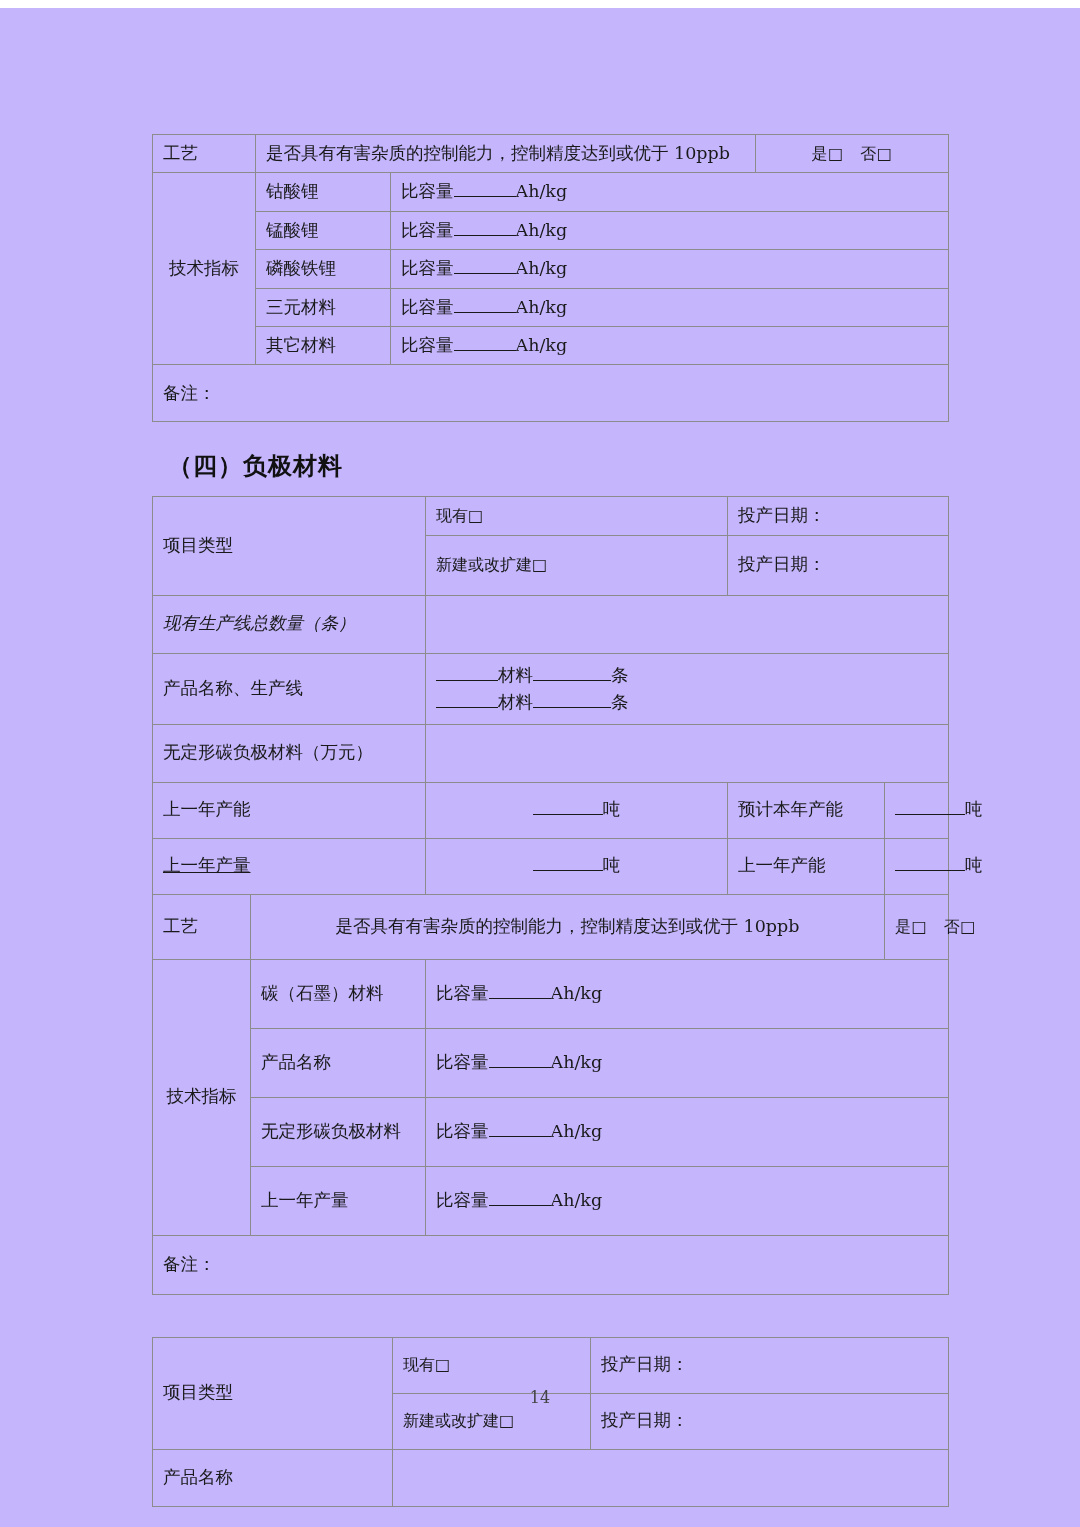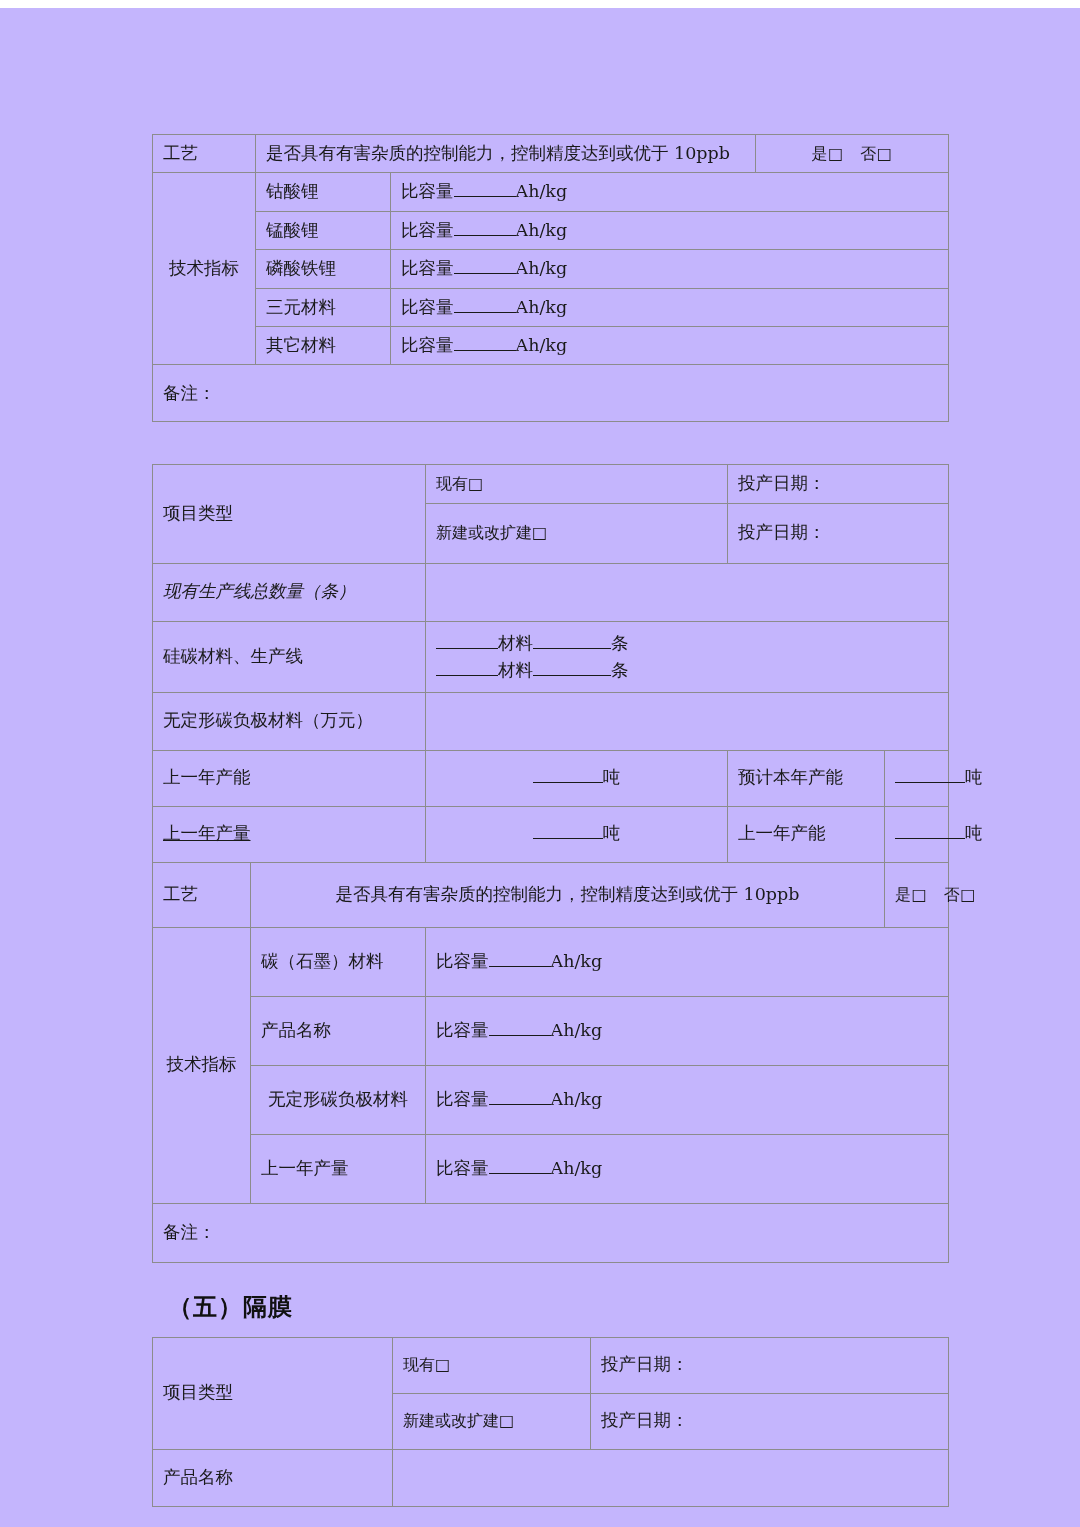--- a/index.html
+++ b/index.html
@@ -174,20 +174,21 @@
         <tr>
           <td class="cell-top" colspan="4" style="height:44px;">
             <span>备注：</span>
           </td>
         </tr>
       </tbody>
     </table>
 
     <div class="gap-28"></div>
 
+    <div class="sec-heading">（四）负极材料</div>
 
     <div class="gap-14"></div>
 
     <table class="doc-table">
       <colgroup>
         <col style="width:98px">
         <col style="width:175px">
         <col style="width:102px">
         <col style="width:200px">
         <col style="width:157px">
@@ -219,21 +220,21 @@
           <td class="cell-mid" colspan="2" style="height:45px;font-style:italic;">
             <span>现有生产线总数量（条）</span>
           </td>
           <td class="cell-mid" colspan="4">
             <span></span>
           </td>
         </tr>
 
         <tr>
           <td class="cell-mid" colspan="2" style="height:58px;">
-            <span>硅碳材料、生产线</span>
+            <span>产品名称、生产线</span>
           </td>
           <td class="cell-mid two-line" colspan="4">
             <div class="nowrap">
               <span class="blank-line bl-md"></span><span>材料</span><span class="blank-line bl-xl"></span><span>条</span>
             </div>
             <div class="nowrap">
               <span class="blank-line bl-md"></span><span>材料</span><span class="blank-line bl-xl"></span><span>条</span>
             </div>
           </td>
         </tr>
@@ -304,21 +305,21 @@
         </tr>
         <tr>
           <td class="cell-mid" style="height:56px;">
             <span>产品名称</span>
           </td>
           <td class="cell-mid nowrap" colspan="4">
             <span>比容量</span><span class="blank-line bl-md"></span><span>Ah/kg</span>
           </td>
         </tr>
         <tr>
-          <td class="cell-mid" style="height:56px;text-align:center;">
+          <td class="cell-mid" style="height:56px;">
             <span>无定形碳负极材料</span>
           </td>
           <td class="cell-mid nowrap" colspan="4">
             <span>比容量</span><span class="blank-line bl-md"></span><span>Ah/kg</span>
           </td>
         </tr>
         <tr>
           <td class="cell-mid" style="height:56px;">
             <span>上一年产量</span>
           </td>
@@ -330,21 +331,20 @@
         <tr>
           <td class="cell-top" colspan="6" style="height:46px;">
             <span>备注：</span>
           </td>
         </tr>
       </tbody>
     </table>
 
     <div class="gap-28"></div>
 
-    <div class="sec-heading">（五）隔膜</div>
 
     <div class="gap-14"></div>
 
     <table class="doc-table">
       <colgroup>
         <col style="width:240px">
         <col style="width:198px">
         <col style="width:358px">
       </colgroup>
       <tbody>
@@ -374,13 +374,14 @@
           <td class="cell-mid" colspan="2">
             <span></span>
           </td>
         </tr>
 
       </tbody>
     </table>
 
   </div>
 
+  <div class="page-number">14</div>
 </div>
 
 </body></html>

